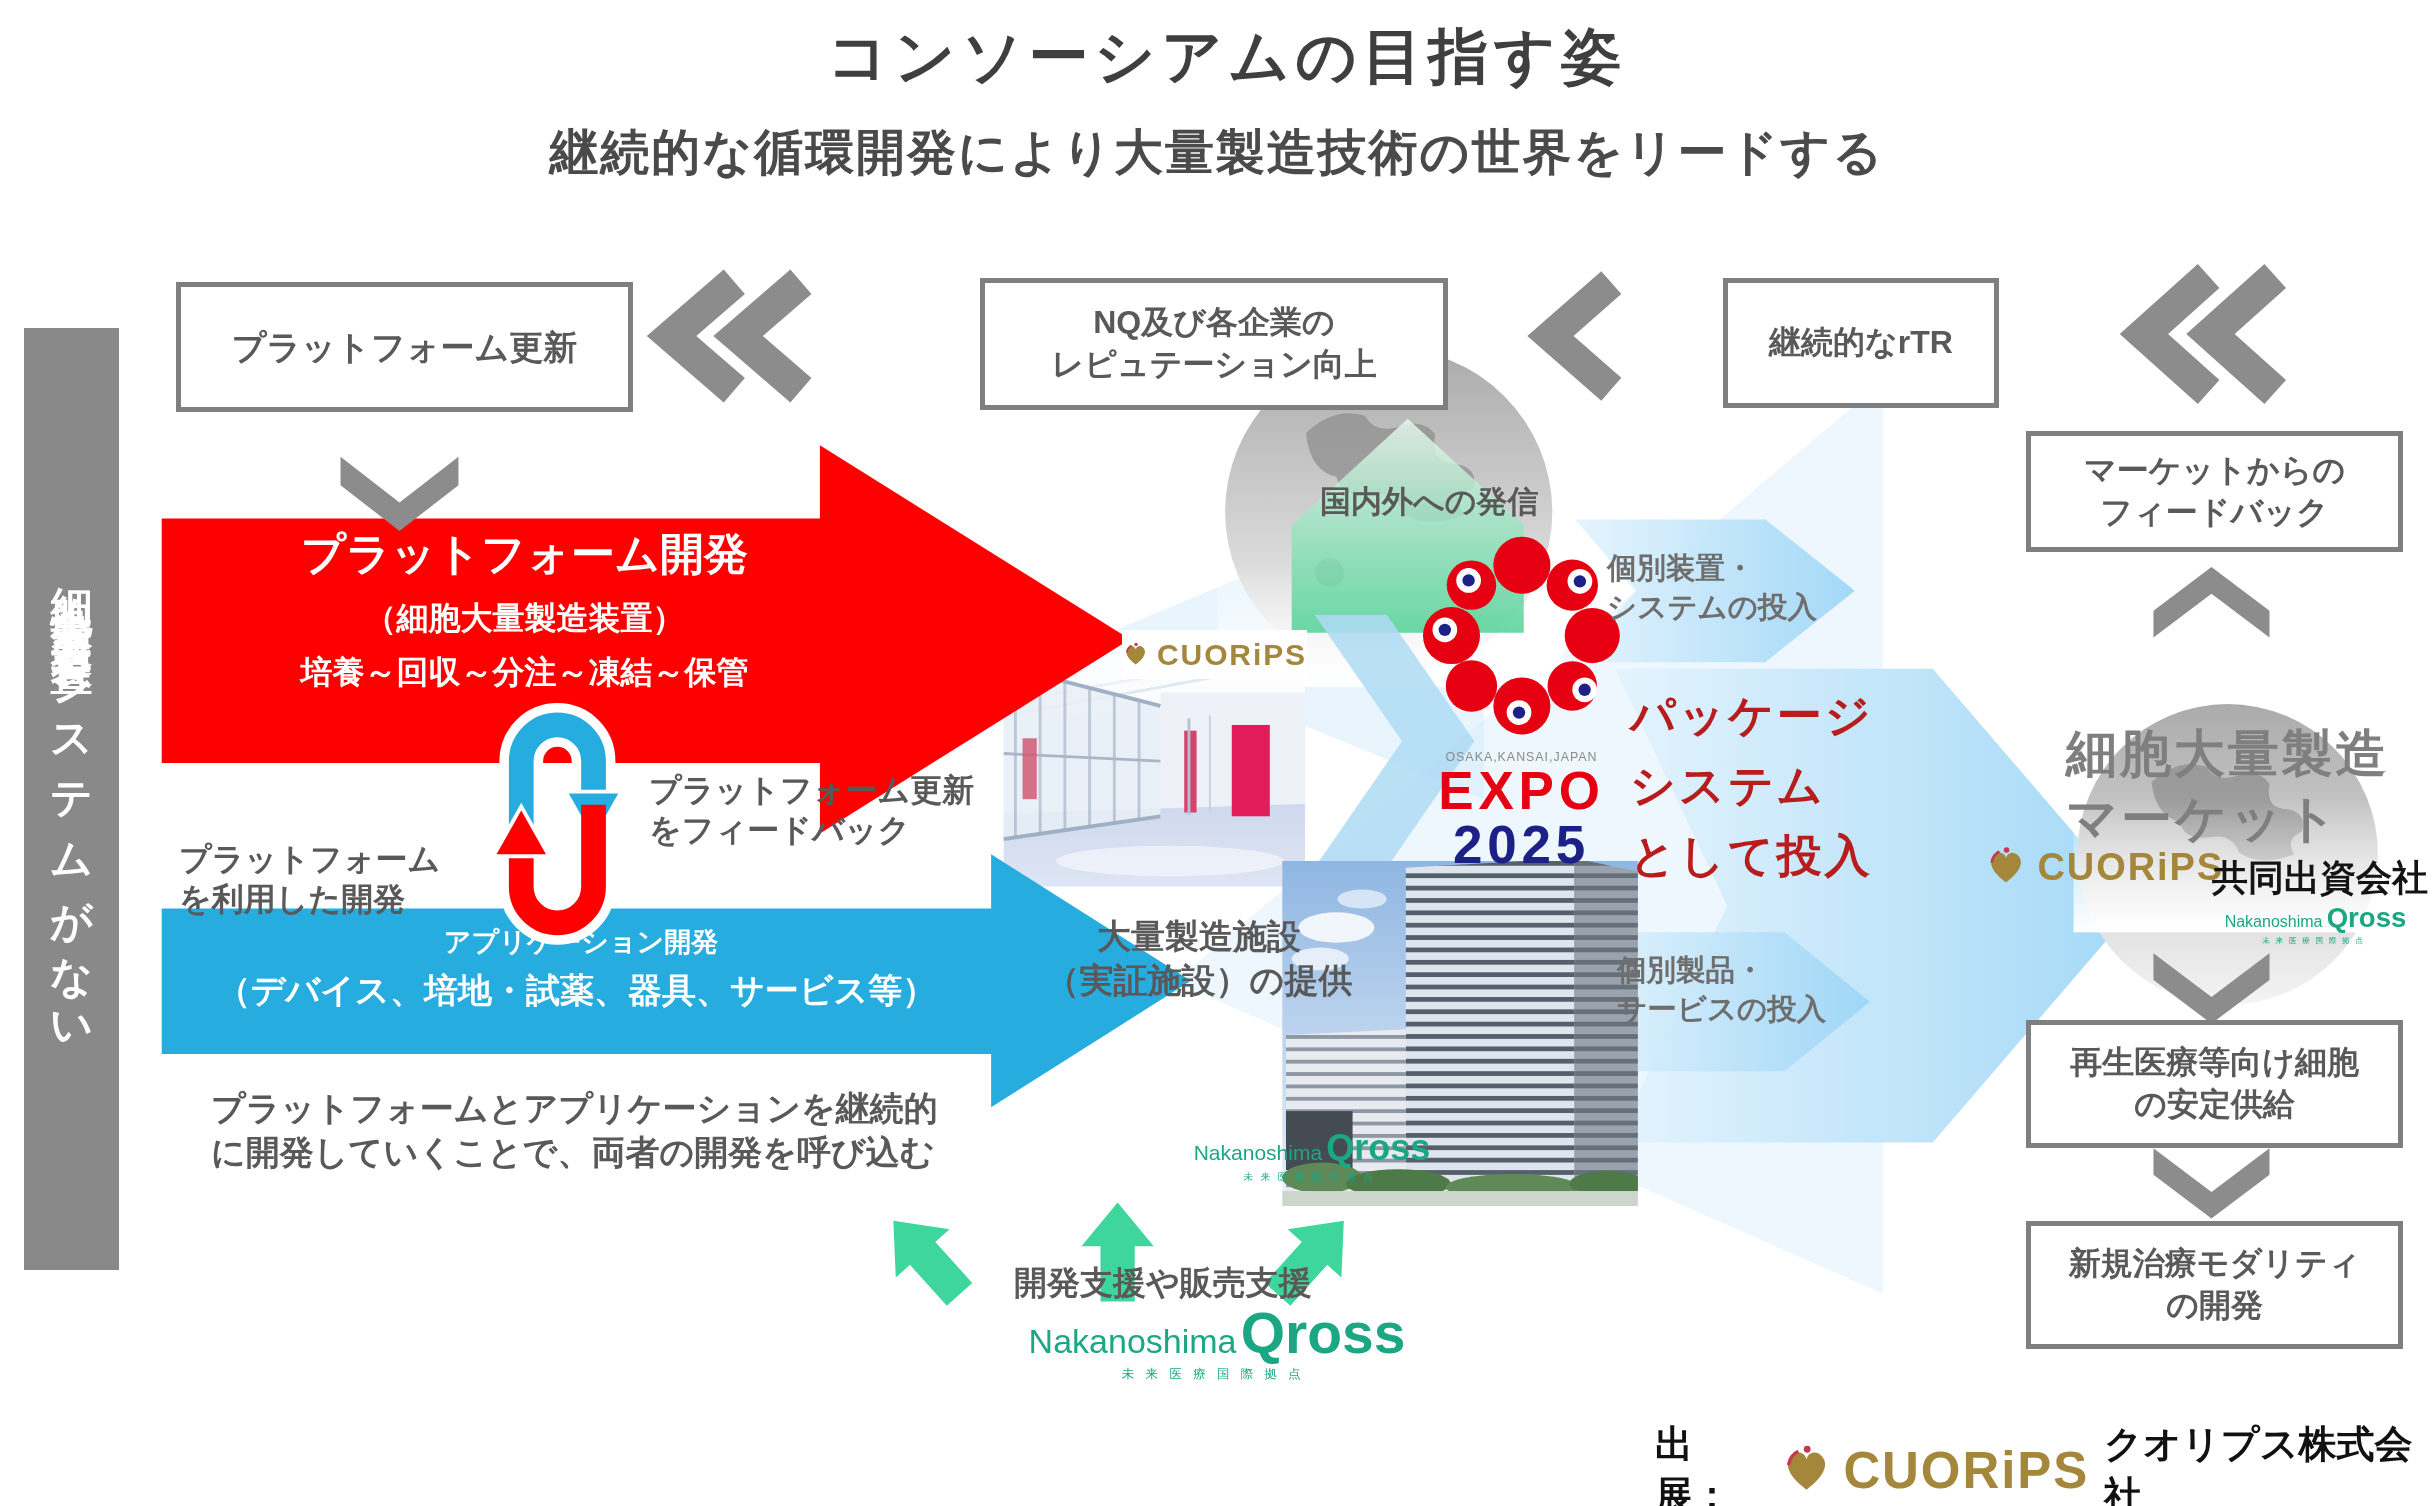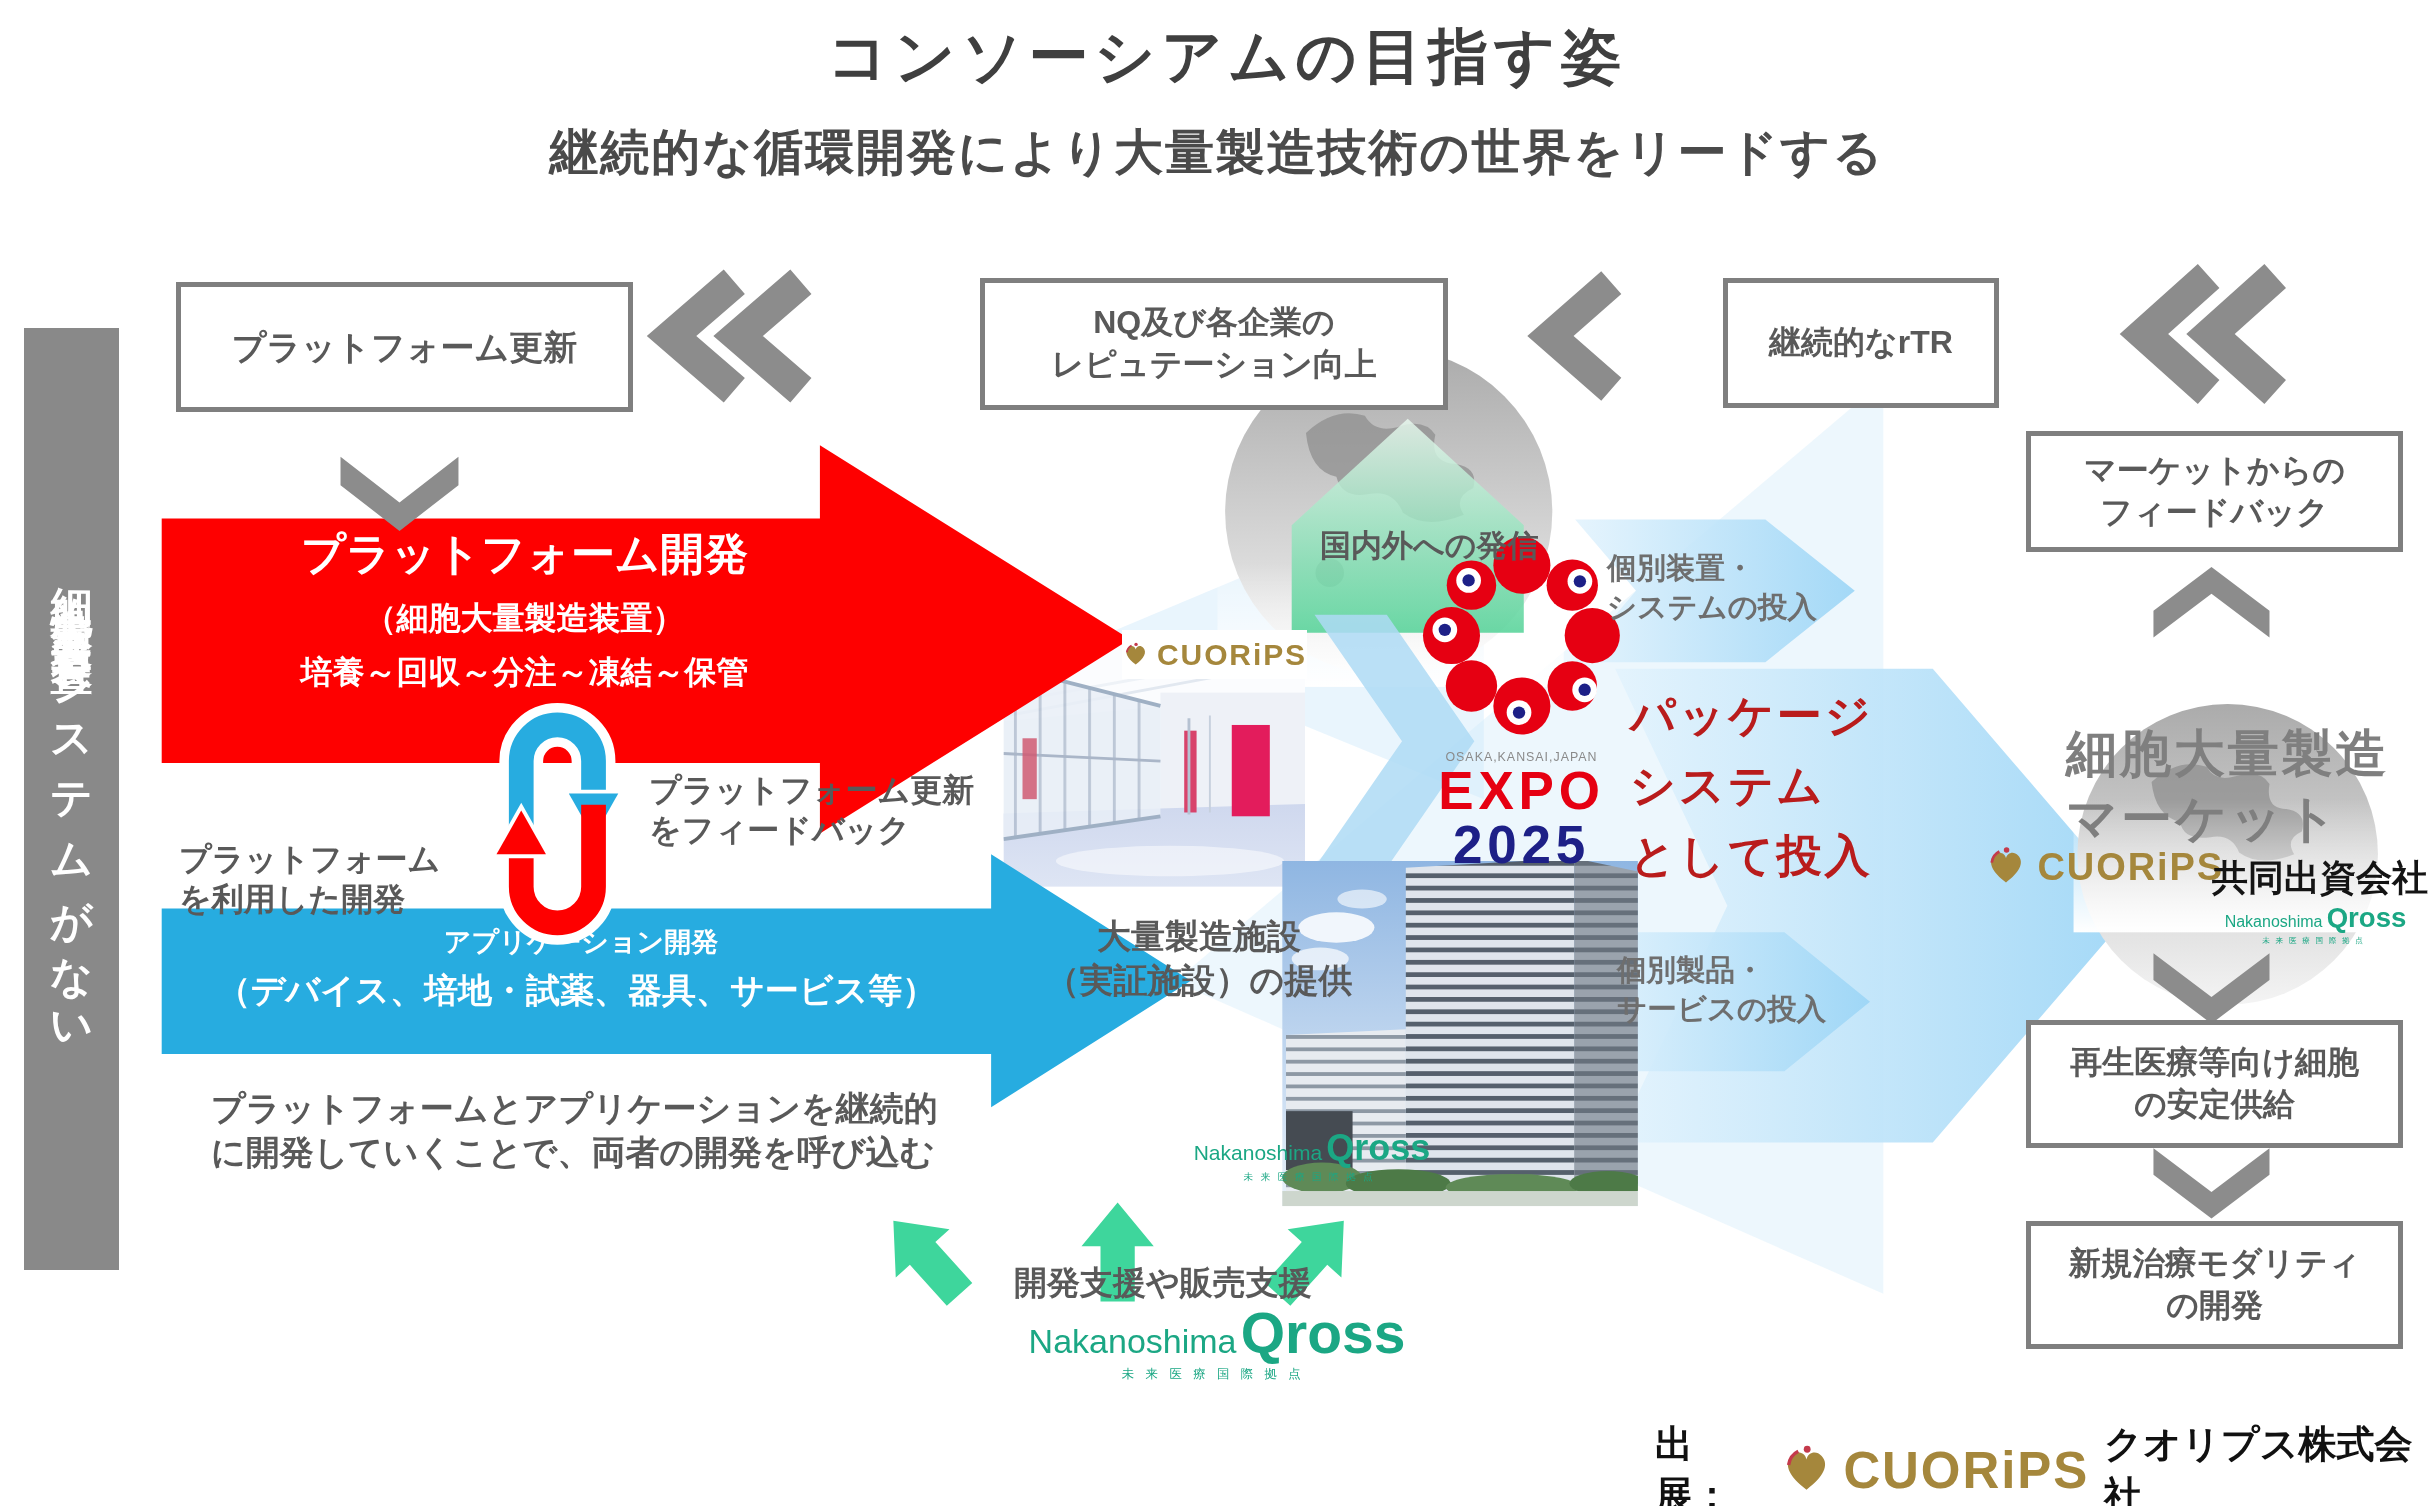--- a/index.html
+++ b/index.html
@@ -252,21 +252,21 @@
 を利用した開発</div>
 
   <div class="abs arrow-text" style="left:162px;top:924px;width:829px;">
     <div style="font-size:27px;padding-left:9px;">アプリケーション開発</div>
     <div style="font-size:34px;margin-top:7.6px;">（デバイス、培地・試薬、器具、サービス等）</div>
   </div>
 
   <div class="abs gray-t pre" style="left:211px;top:1086px;font-size:34px;line-height:1.3;">プラットフォームとアプリケーションを継続的
 に開発していくことで、両者の開発を呼び込む</div>
 
-  <div class="abs gray-t" style="left:1320px;top:481px;font-size:31px;margin-top:44px;">国内外への発信</div>
+  <div class="abs gray-t" style="left:1320px;top:481px;font-size:31px;">国内外への発信</div>
 
   <div class="abs banner" style="left:1122px;top:630px;width:185px;height:49px;">
     <svg width="34" height="34" viewBox="0 0 40 40">
       <path d="M20,34 C8,25 3,16 9,9.5 C13,5 19,7 20,12 C21,7 27,5 31,9.5 C37,16 32,25 20,34 Z" fill="#a5873c"></path>
       <path d="M14,6 q-6,3 -7,10" stroke="#c43a4b" fill="none" stroke-width="2.5"></path>
       <circle cx="20.5" cy="4.5" r="2.5" fill="#c43a4b"></circle>
     </svg>
     <span class="cuorips-txt" style="font-size:30px;">CUORiPS</span>
   </div>
 

